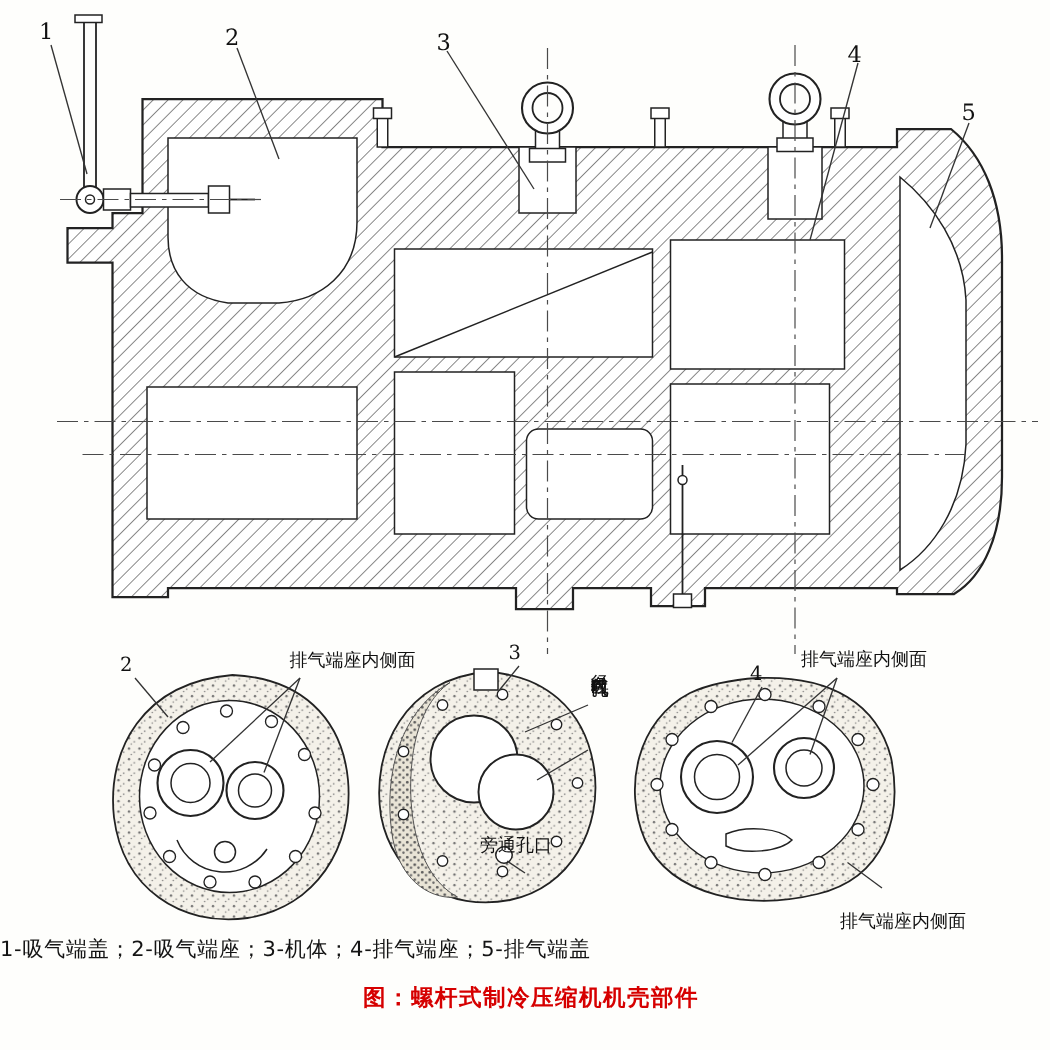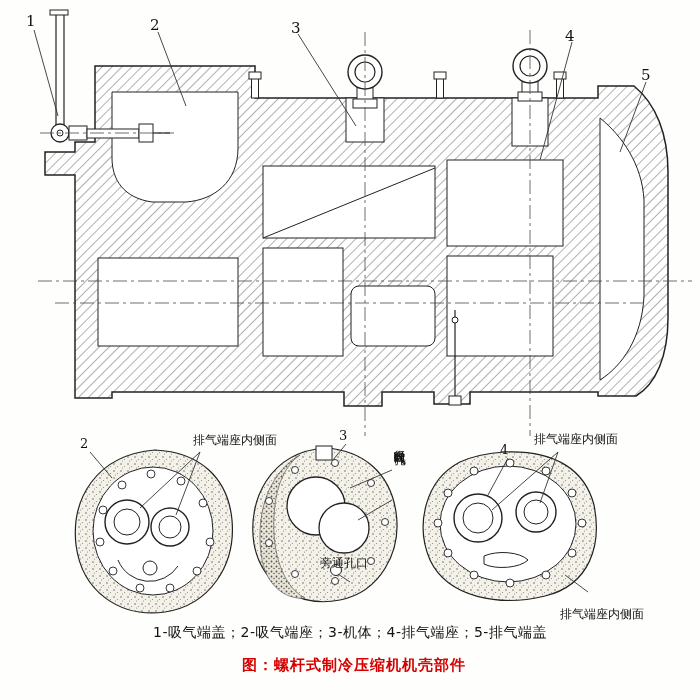--- a/index.html
+++ b/index.html
@@ -5,21 +5,21 @@
   html,body{margin:0;padding:0;background:#ffffff;}
   .canvas{
     position:relative;width:700px;height:700px;background:#fefefc;overflow:hidden;
     font-family:"DejaVu Sans","Liberation Sans",sans-serif;color:#1b1b1b;
   }
   svg{position:absolute;left:0;top:0;}
   .lbl{position:absolute;font-size:12px;line-height:1.15;white-space:nowrap;color:#111;}
   .num{position:absolute;font-family:"DejaVu Serif","Liberation Serif",serif;font-size:15px;color:#111;}
   .vert{writing-mode:vertical-rl;text-orientation:upright;letter-spacing:1px;white-space:normal;}
   .legend{
-    position:absolute;left:0;top:624px;width:100%;text-align:center;
+    position:absolute;left:0;top:624px;width:100%;text-align:left;
     font-size:14px;letter-spacing:.5px;color:#141414;
   }
   .caption{
     position:absolute;left:4px;top:656px;width:100%;text-align:center;
     font-size:15px;font-weight:bold;color:#d60000;letter-spacing:1px;
   }
 </style>
 </head>
 <body>
 

